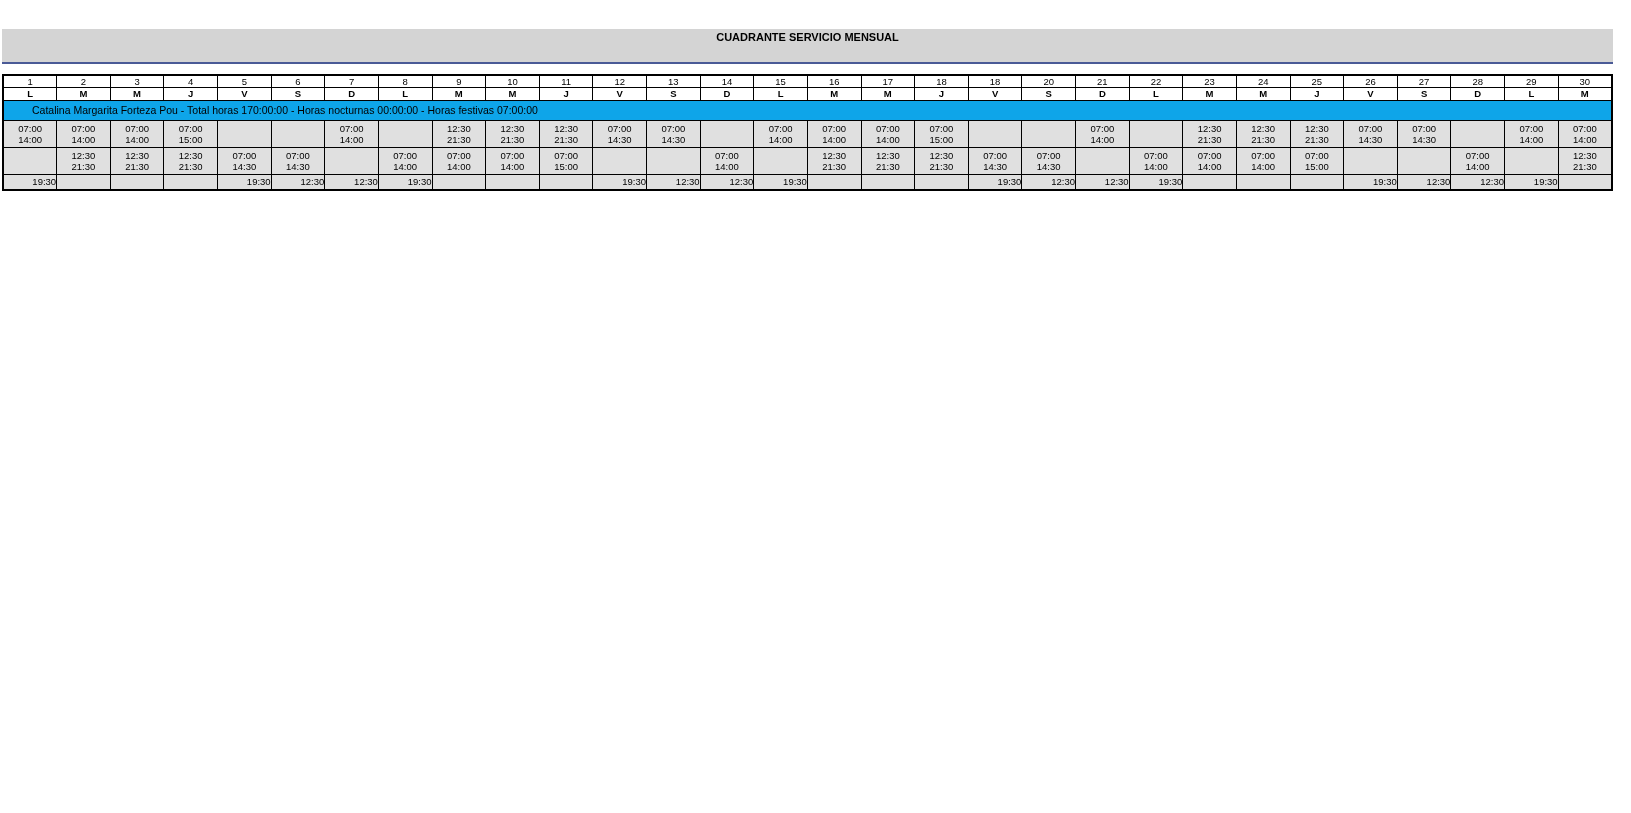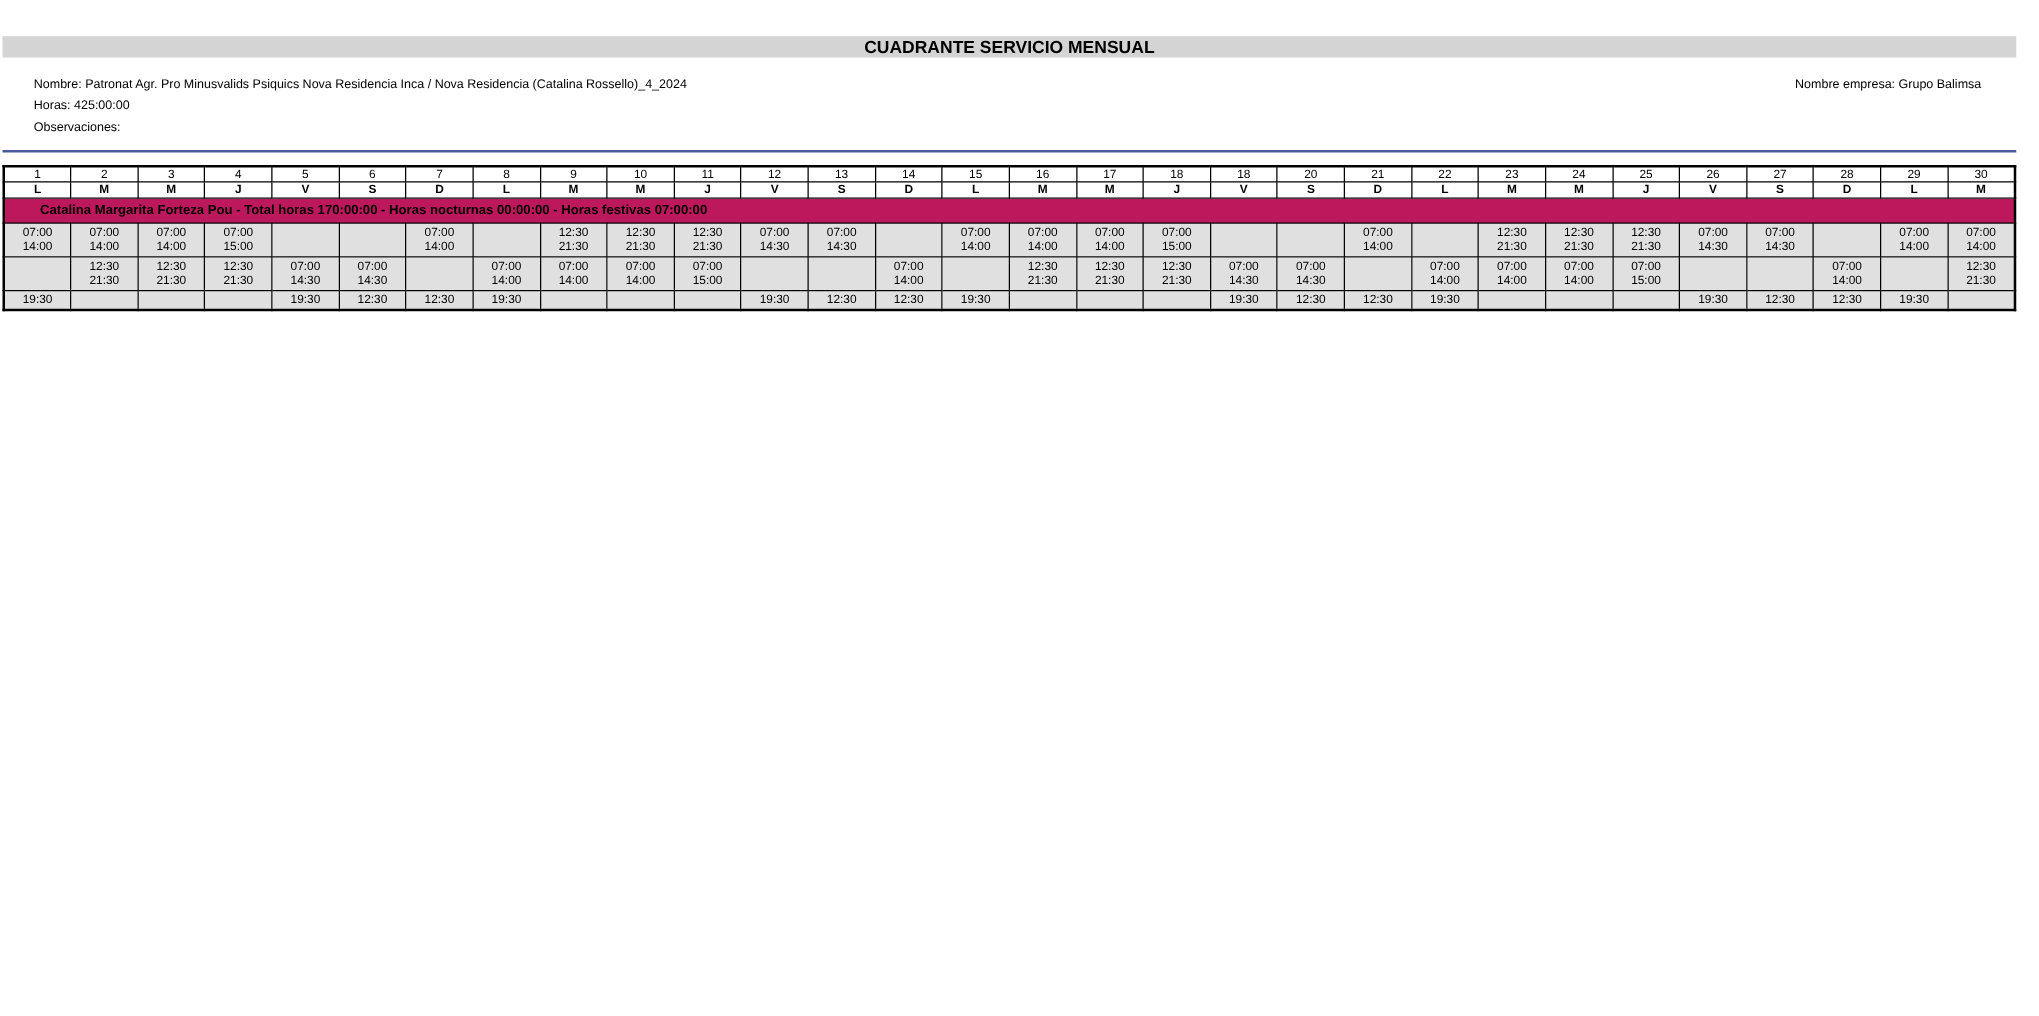--- a/index.html
+++ b/index.html
@@ -3,64 +3,58 @@
 <meta charset="utf-8">
 <style>
   html,body{margin:0;padding:0;background:#fff;}
   body{
     width:1631px;height:813px;overflow:hidden;
     font-family:"Liberation Sans",sans-serif;color:#000;
     position:relative;
   }
   .page{width:1611px;margin-left:2px;}
   .titlebar{
-    margin-top:29px;height:17px;line-height:17px;
+    margin-top:29px;height:33px;line-height:17px;
     background:var(--title-bar,#d4d4d4);
-    text-align:center;font-weight:bold;font-size:14px;
+    text-align:center;font-weight:bold;font-size:11px;
   }
   .header-area{position:relative;height:74px;font-size:10px;}
   .info-line{position:absolute;left:25px;white-space:nowrap;}
   .info-nombre{top:16px;}
   .info-horas{top:33px;}
   .info-obs{top:51px;}
   .info-empresa{position:absolute;right:28px;top:16px;white-space:nowrap;}
   .blue-rule{border:0;border-top:2px solid var(--rule-blue,#4a5a96);margin:0;height:0;}
   table.schedule{
     border-collapse:collapse;table-layout:fixed;width:1611px;
     margin-top:10px;border:2px solid #000;
   }
   table.schedule td{
     border:1px solid #000;text-align:center;
     overflow:hidden;padding:0;font-size:9.5px;
   }
   tr.day-num td{height:11px;line-height:11px;}
   tr.day-letter td{height:12px;line-height:12px;font-weight:bold;}
   tr.name-row td{
-    text-align:left;padding:2px 0 2px 28px;font-weight:bold;
-    font-size:10.5px;background:#be185d;height:15px;line-height:15px;
+    text-align:left;padding:2px 0 2px 28px;font-weight:normal;
+    font-size:10.5px;background:#0ea5e9;height:15px;line-height:15px;
   }
   tr.shift-row td{
     background:var(--cell-gray,#e0e0e0);
     height:26px;line-height:11px;vertical-align:middle;
     white-space:pre-line;
   }
-  tr.shift-row.shift-single td{height:14px;line-height:14px;}
+  tr.shift-row.shift-single td{height:14px;line-height:14px;text-align:right;}
 </style>
 </head>
 <body>
 
 <div class="page">
   <div class="titlebar">CUADRANTE SERVICIO MENSUAL</div>
 
-  <div class="header-area">
-    <div class="info-line info-nombre">Nombre: Patronat Agr. Pro Minusvalids Psiquics Nova Residencia Inca / Nova Residencia (Catalina Rossello)_4_2024</div>
-    <div class="info-line info-horas">Horas: 425:00:00</div>
-    <div class="info-line info-obs">Observaciones:</div>
-    <div class="info-empresa">Nombre empresa: Grupo Balimsa</div>
-  </div>
 
   <hr class="blue-rule">
 
   <table class="schedule">
     <tbody>
         <tr class="day-num">
           <td>1</td>
           <td>2</td>
           <td>3</td>
           <td>4</td>

